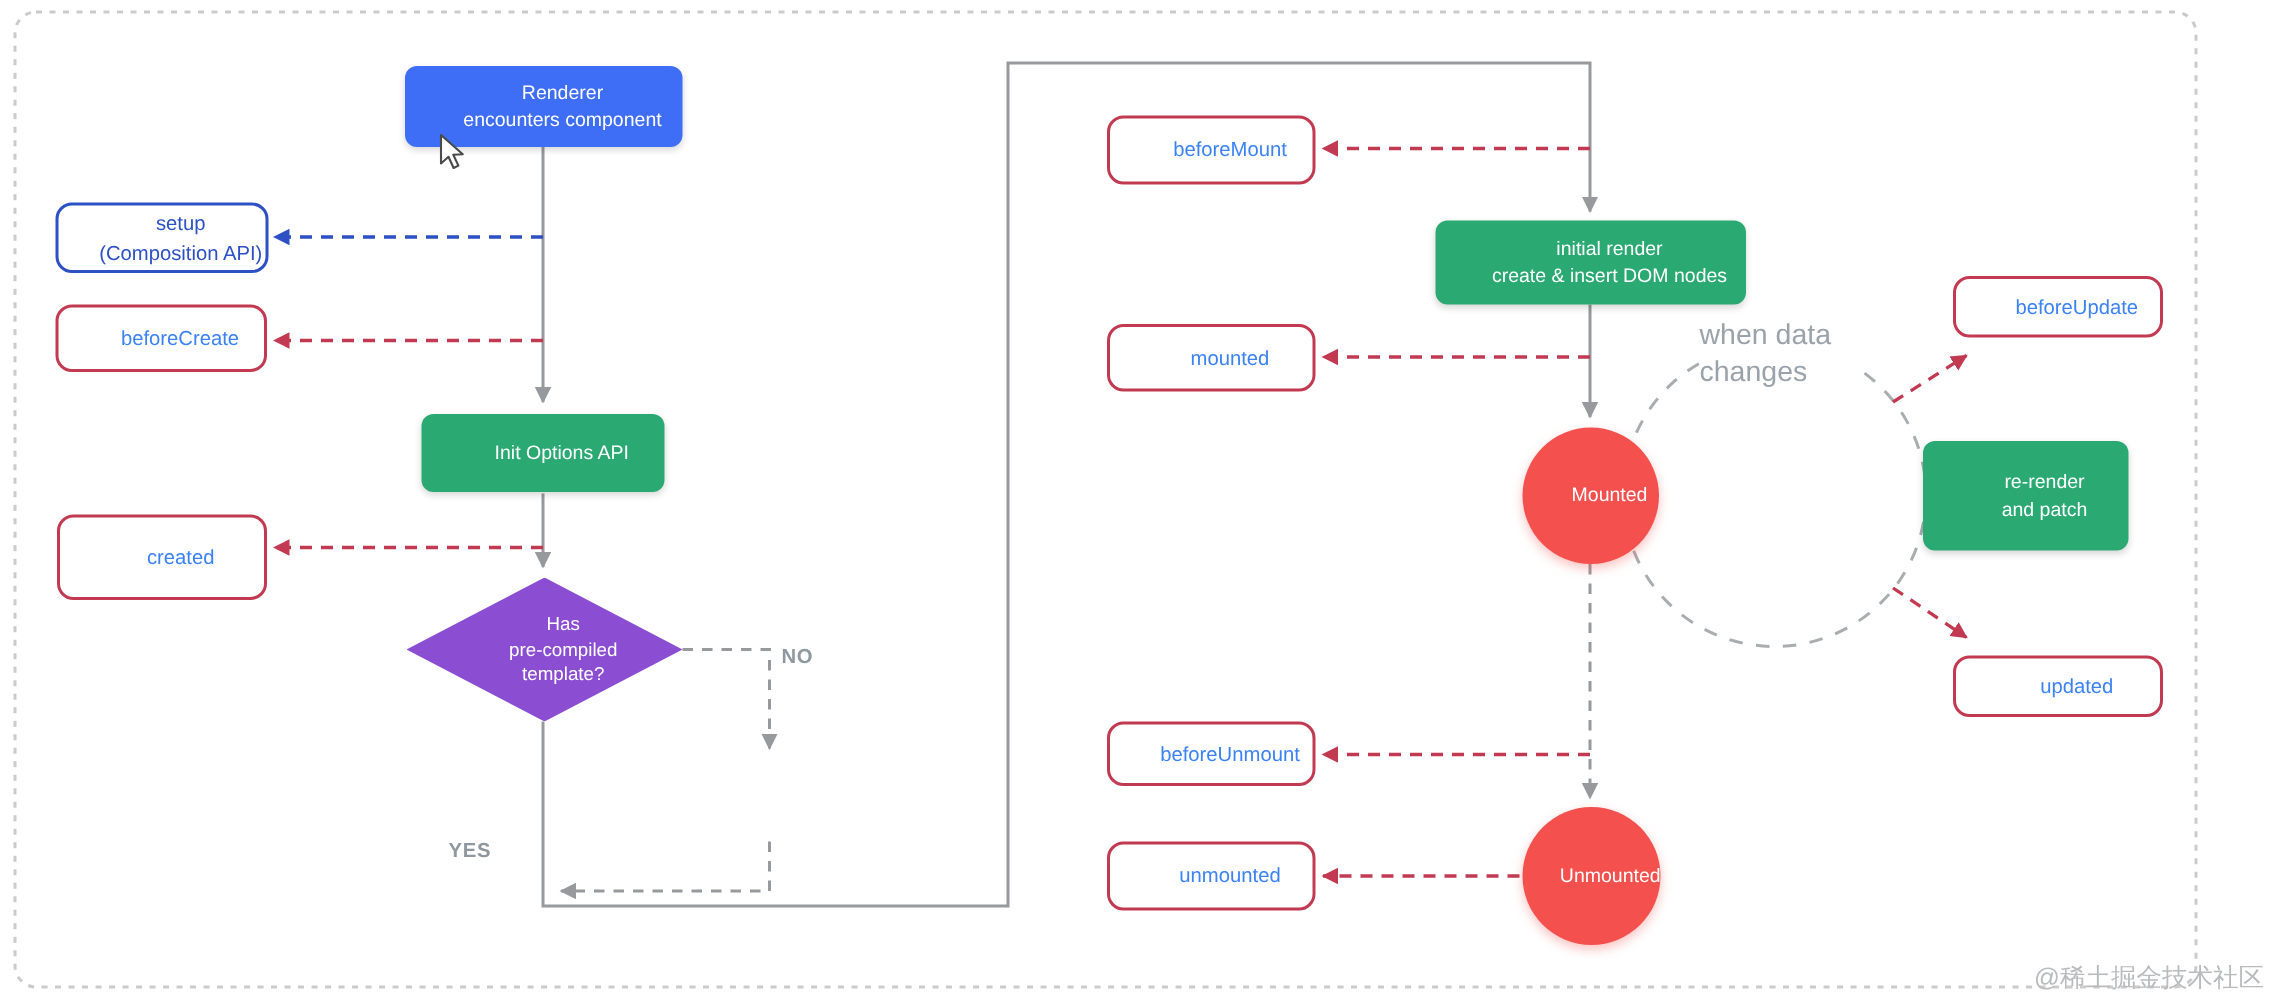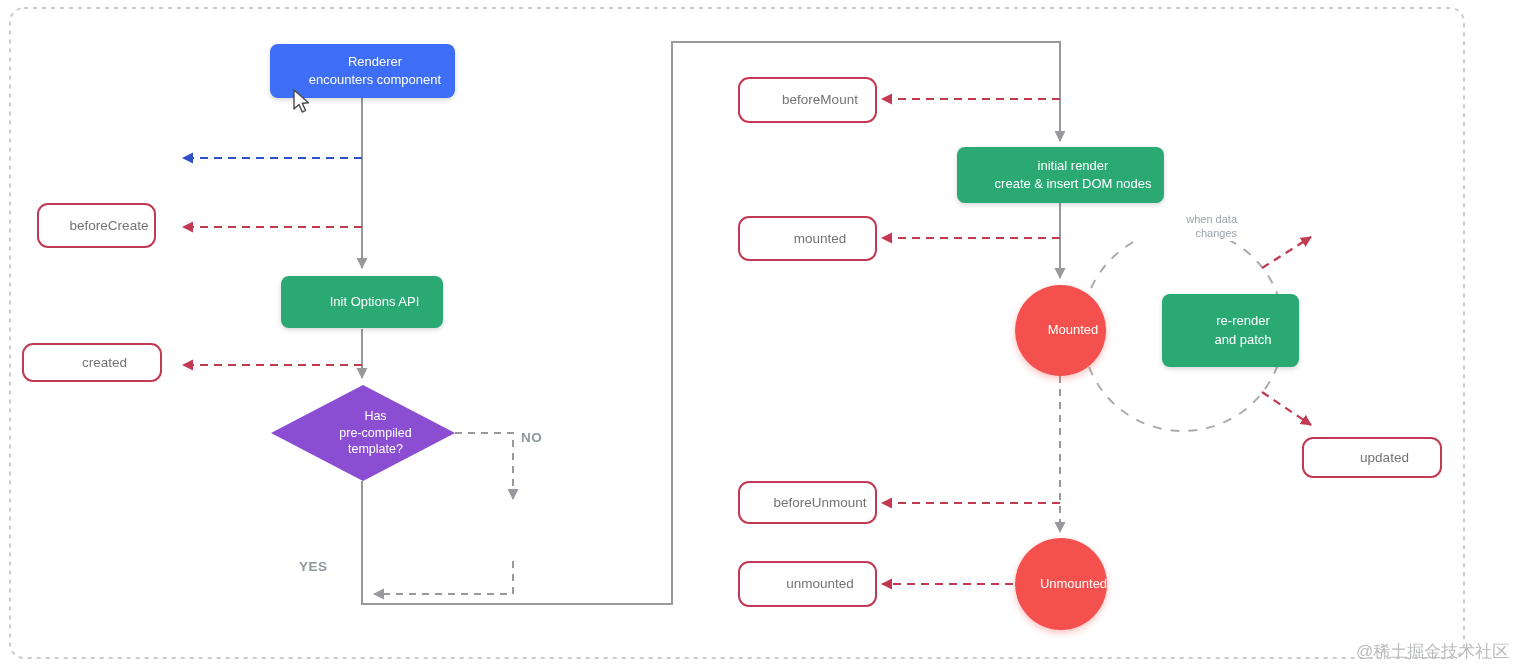--- a/index.html
+++ b/index.html
@@ -4,30 +4,30 @@
 <style>
   html,body{margin:0;padding:0;background:#ffffff;}
   body{font-family:"Liberation Sans", sans-serif;}
   #canvas{position:relative;width:1522px;height:671px;background:#ffffff;overflow:hidden;}
   #wires{position:absolute;left:0;top:0;}
   .node{position:absolute;box-sizing:border-box;display:flex;align-items:center;justify-content:center;
         text-align:center;white-space:pre-line;line-height:1.42;padding-left:25px;}
   .fill{color:#ffffff;font-size:13px;border-radius:8px;box-shadow:0 2px 5px rgba(0,0,0,.16);}
   .blue-fill{background:#3e6df6;}
   .green-fill{background:#2aa973;}
-  .hook{background:#ffffff;border:2px solid #c23a51;color:#737373;border-radius:11px;
+  .hook{background:#ffffff;border:2px solid #c23a51;color:#3b82f6;border-radius:11px;
         font-size:13.5px;font-weight:500;}
   .blue-hook{border-color:#2d50c4;color:#2d50c4;}
   .state{border-radius:50%;background:#f4504e;color:#ffffff;font-size:13px;
          box-shadow:0 3px 7px rgba(244,80,78,.35);}
   .diamond{background:#8b4ed2;color:#ffffff;font-size:12.5px;line-height:1.32;
            clip-path:polygon(50% 0,100% 50%,50% 100%,0 50%);
            filter:drop-shadow(0 3px 2px rgba(0,0,0,.22));}
   .badge{position:absolute;color:#8f979f;font-weight:700;font-size:13.5px;letter-spacing:.5px;}
-  .note{position:absolute;color:#9aa2aa;font-size:11px;text-align:right;white-space:pre-line;
+  .note{position:absolute;color:#9aa2aa;font-size:19px;text-align:left;white-space:pre-line;
         background:#ffffff;line-height:1.3;}
   .watermark{position:absolute;color:#b9bbbd;font-size:17px;}
 </style>
 </head>
 <body>
 
 <div id="canvas">
 
   <svg id="wires" width="1522" height="671" viewBox="0 0 1522 671">
     <defs>
@@ -63,44 +63,47 @@
     <path d="M1013,584 H882" fill="none" stroke="#c23a51" stroke-width="2.2" stroke-dasharray="8 6" marker-end="url(#mred)"></path>
     <path d="M1262,268 L1311,237" fill="none" stroke="#c23a51" stroke-width="2.2" stroke-dasharray="8 6" marker-end="url(#mred)"></path>
     <path d="M1262,392 L1311,425" fill="none" stroke="#c23a51" stroke-width="2.2" stroke-dasharray="8 6" marker-end="url(#mred)"></path>
 
     <path d="M362,158 H183" fill="none" stroke="#2d50c4" stroke-width="2.2" stroke-dasharray="8 6" marker-end="url(#mblue)"></path>
   </svg>
 
   <div class="node fill blue-fill" style="left:270px;top:44px;width:185px;height:54px;">Renderer
 encounters component</div>
 
+  <div class="node hook blue-hook" style="left:37px;top:135px;width:142px;height:47px;">setup
+(Composition API)</div>
 
-  <div class="node hook" style="left:37px;top:203px;width:119px;height:45px;">beforeCreate</div>
+  <div class="node hook" style="left:37px;top:203px;width:141px;height:45px;">beforeCreate</div>
 
   <div class="node fill green-fill" style="left:281px;top:276px;width:162px;height:52px;">Init Options API</div>
 
-  <div class="node hook" style="left:22px;top:343px;width:140px;height:39px;">created</div>
+  <div class="node hook" style="left:38px;top:343px;width:140px;height:57px;">created</div>
 
   <div class="node diamond" style="left:271px;top:385px;width:184px;height:96px;">Has
 pre-compiled
 template?</div>
 
 
   <div class="node hook" style="left:738px;top:77px;width:139px;height:46px;">beforeMount</div>
 
   <div class="node fill green-fill" style="left:957px;top:147px;width:207px;height:56px;">initial render
 create &amp; insert DOM nodes</div>
 
   <div class="node hook" style="left:738px;top:216px;width:139px;height:45px;">mounted</div>
 
   <div class="node state" style="left:1015px;top:285px;width:91px;height:91px;">Mounted</div>
 
-  <div class="node fill green-fill" style="left:1162px;top:294px;width:137px;height:73px;">re-render
+  <div class="node fill green-fill" style="left:1282px;top:294px;width:137px;height:73px;">re-render
 and patch</div>
 
+  <div class="node hook" style="left:1302px;top:184px;width:140px;height:41px;">beforeUpdate</div>
 
   <div class="node hook" style="left:1302px;top:437px;width:140px;height:41px;">updated</div>
 
   <div class="node hook" style="left:738px;top:481px;width:139px;height:43px;">beforeUnmount</div>
 
   <div class="node state" style="left:1015px;top:538px;width:92px;height:92px;">Unmounted</div>
 
   <div class="node hook" style="left:738px;top:561px;width:139px;height:46px;">unmounted</div>
 
   <div class="badge" style="left:521px;top:430px;">NO</div>

